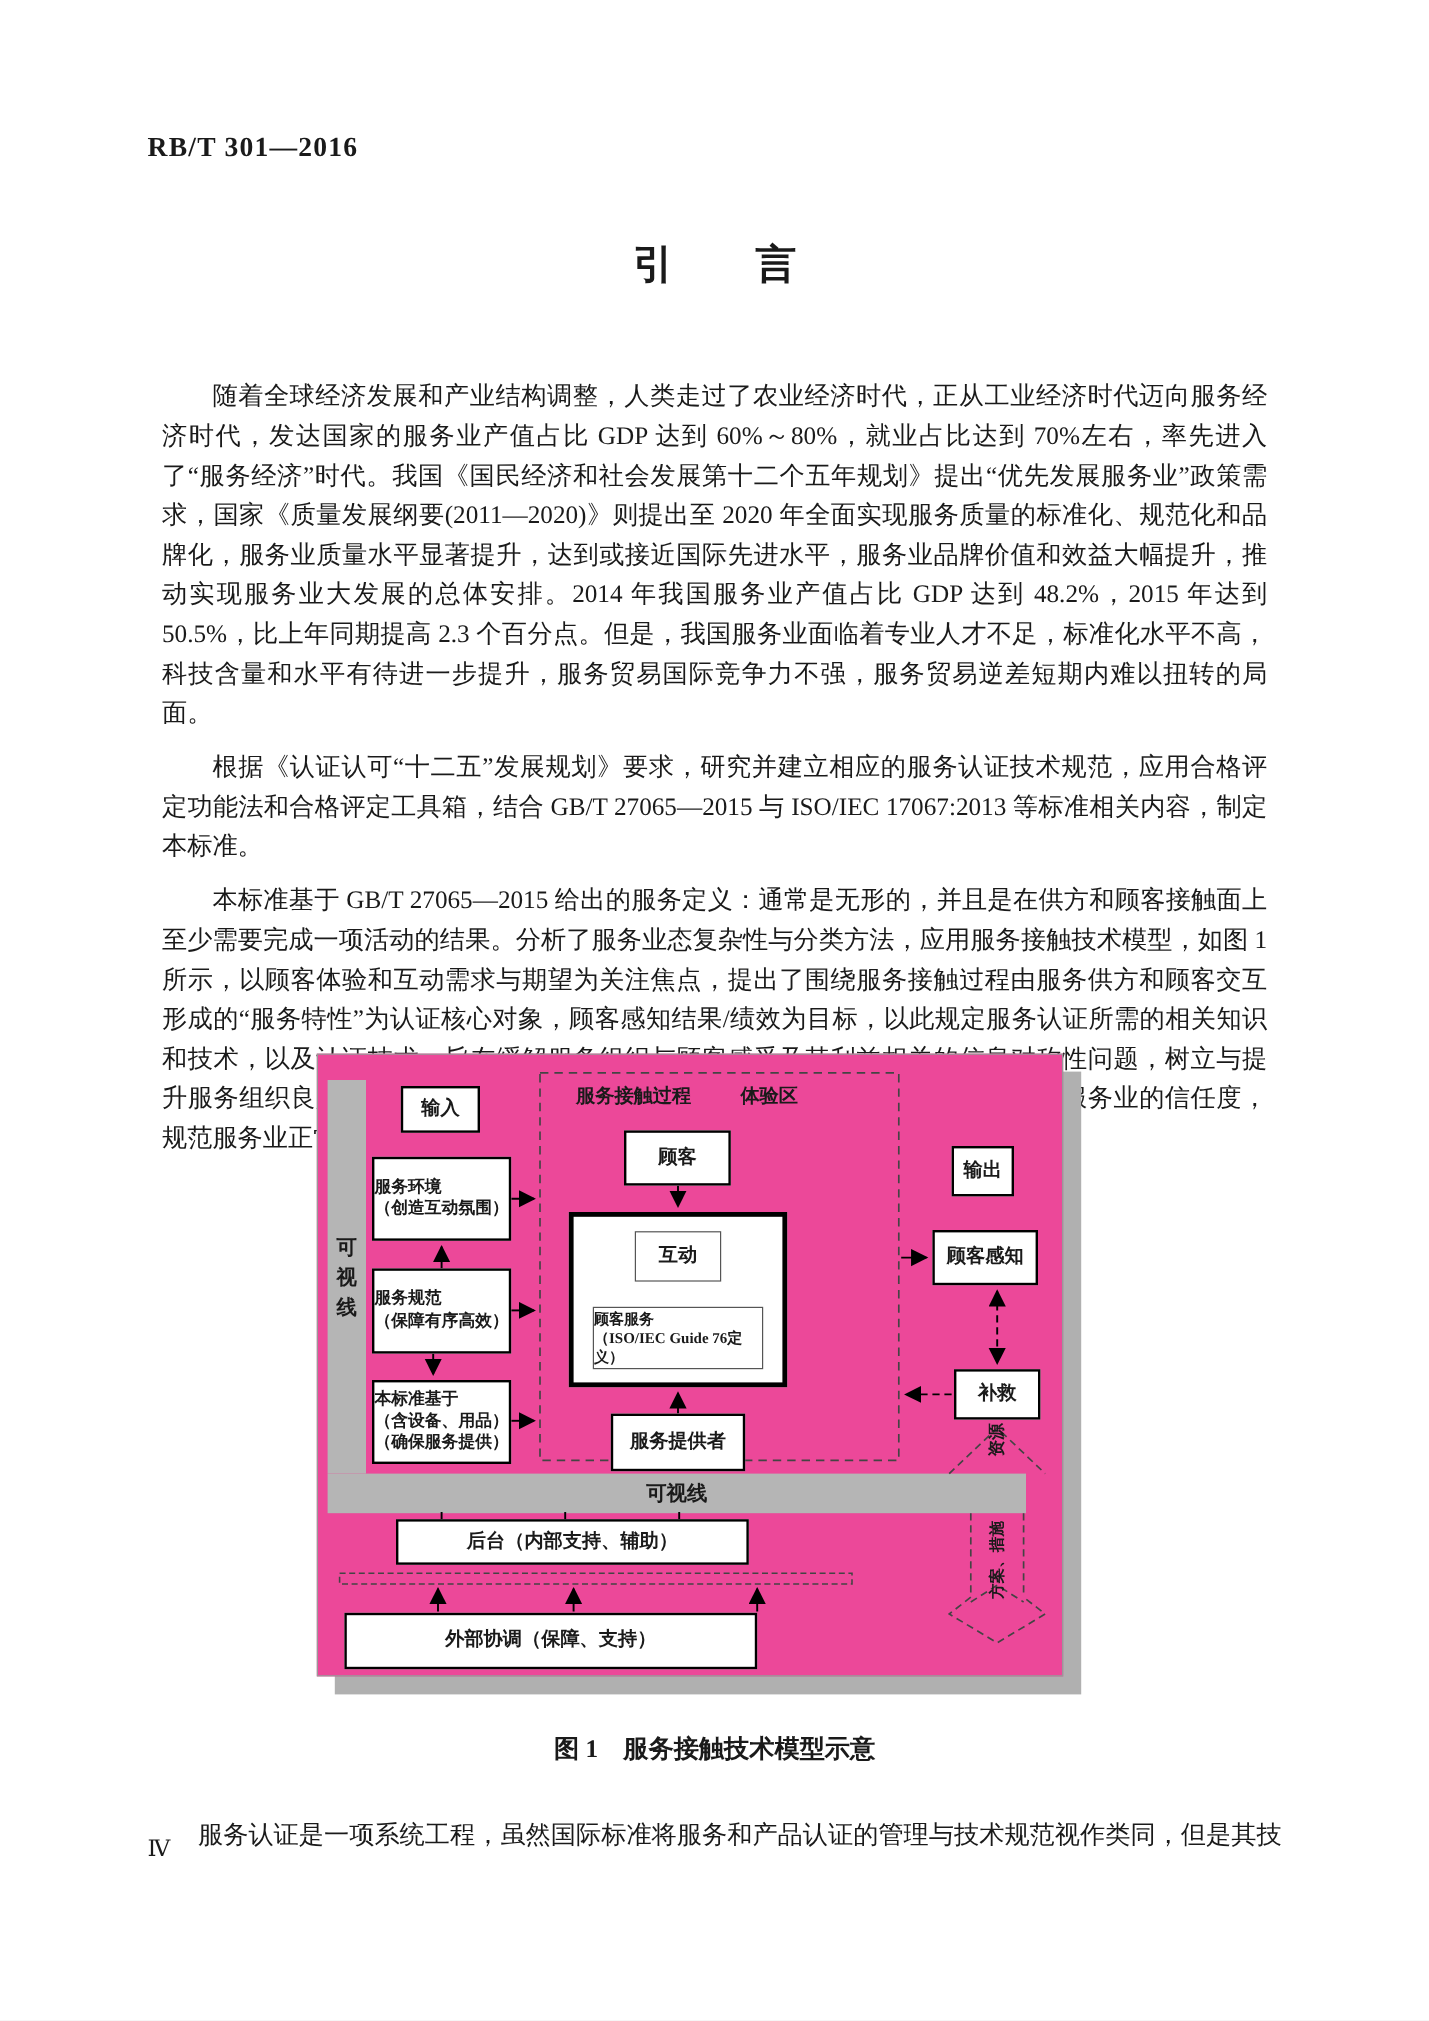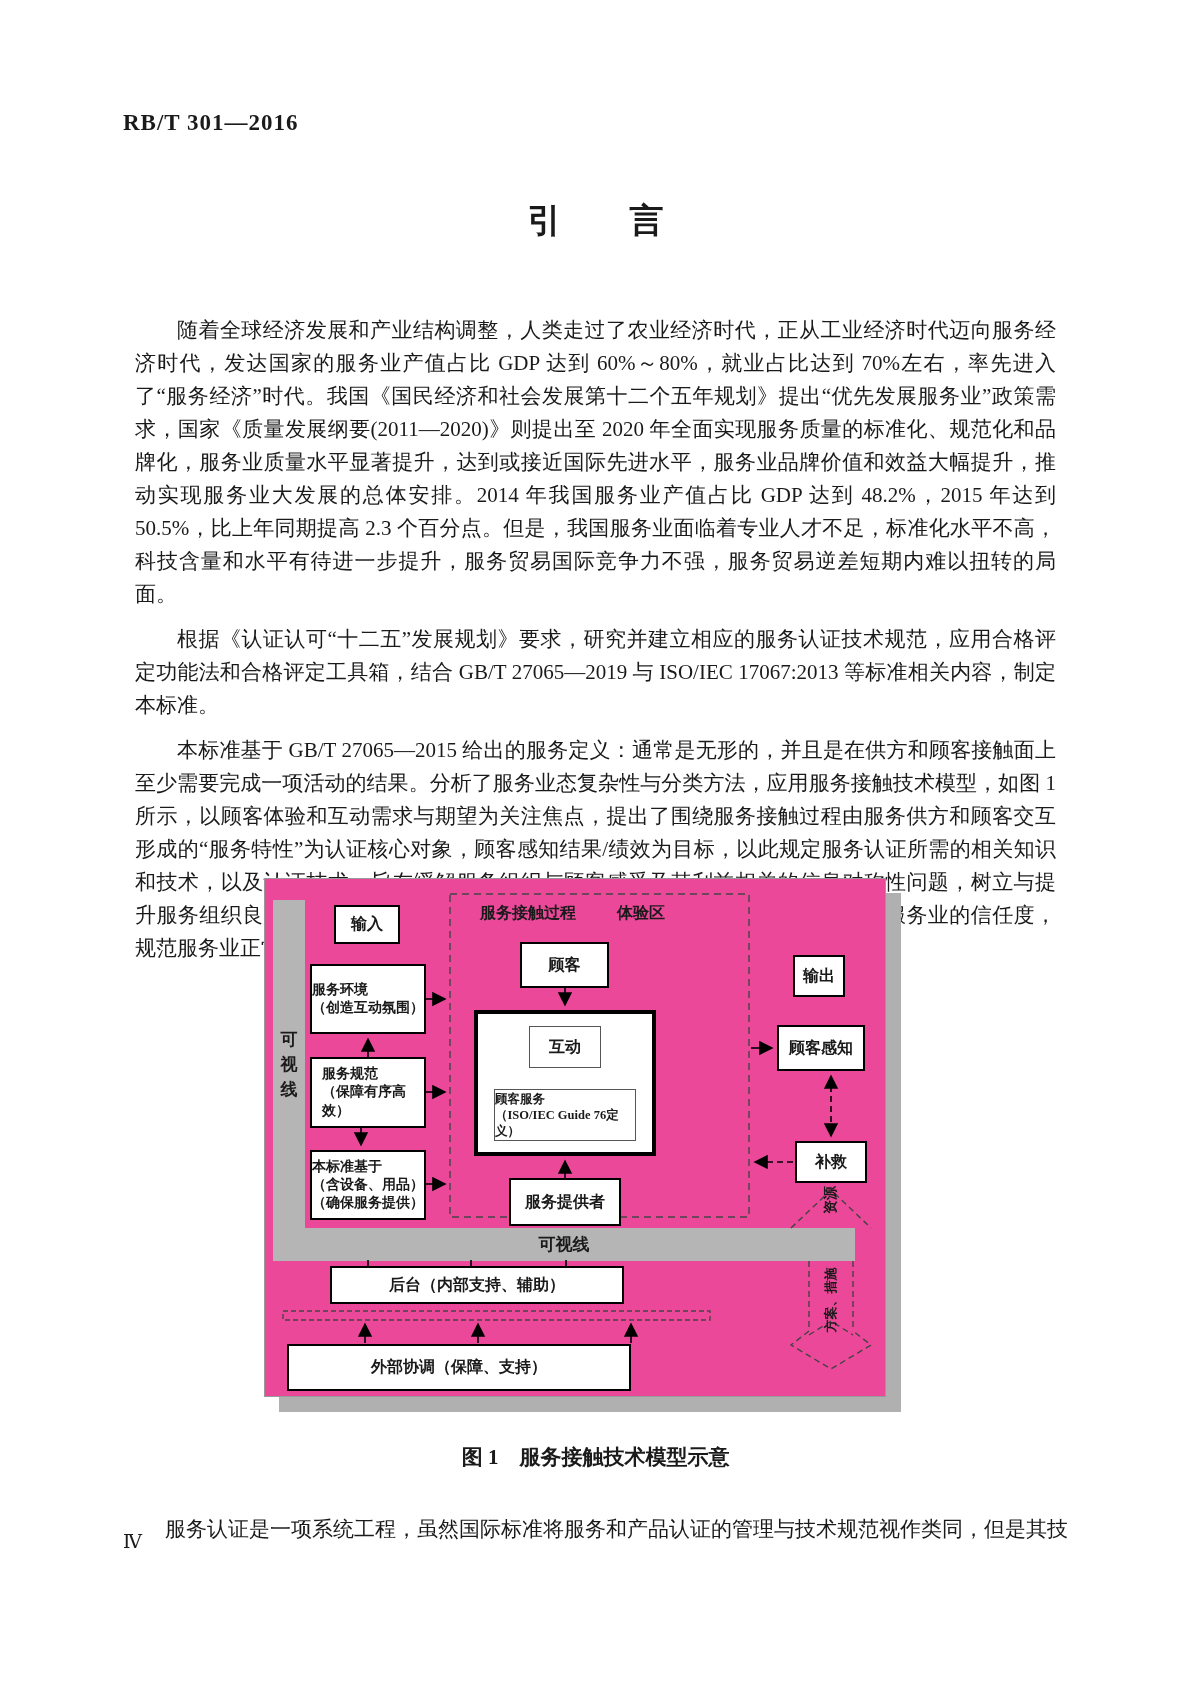--- a/index.html
+++ b/index.html
@@ -47,21 +47,21 @@
     box-sizing:border-box;font-size:16px;line-height:1.3;
   }
   .node.small{font-size:14px;}
   .thin{border-width:1px;border-color:#555;}
   .thickbox{
     position:absolute;z-index:2;background:#fff;border:4px solid #000;
     box-sizing:border-box;
   }
   .n-input{left:69px;top:26px;width:66px;height:39px;}
   .n-env{left:45px;top:85px;width:116px;height:70px;}
-  .n-spec{left:45px;top:178px;width:116px;height:71px;padding-left:10px;}
+  .n-spec{left:45px;top:178px;width:116px;height:71px;}
   .n-fac{left:45px;top:271px;width:116px;height:70px;}
   .n-customer{left:255px;top:63px;width:89px;height:46px;}
   .n-thick{left:209px;top:131px;width:182px;height:146px;}
   .n-inter{left:264px;top:147px;width:72px;height:42px;z-index:4;}
   .n-cs{left:229px;top:210px;width:142px;height:52px;z-index:4;font-size:12.5px;}
   .n-sp{left:244px;top:299px;width:112px;height:48px;}
   .n-output{left:528px;top:76px;width:52px;height:42px;}
   .n-percep{left:512px;top:146px;width:88px;height:46px;}
   .n-remedy{left:530px;top:262px;width:72px;height:42px;}
   .n-back{left:65px;top:387px;width:294px;height:38px;}
@@ -83,21 +83,21 @@
 <body>
 
 <div class="page">
 
   <div class="doc-number">RB/T 301—2016</div>
 
   <div class="doc-title">引　　言</div>
 
   <div class="body-text">
     <p class="para">随着全球经济发展和产业结构调整，人类走过了农业经济时代，正从工业经济时代迈向服务经济时代，发达国家的服务业产值占比 GDP 达到 60%～80%，就业占比达到 70%左右，率先进入了“服务经济”时代。我国《国民经济和社会发展第十二个五年规划》提出“优先发展服务业”政策需求，国家《质量发展纲要(2011—2020)》则提出至 2020 年全面实现服务质量的标准化、规范化和品牌化，服务业质量水平显著提升，达到或接近国际先进水平，服务业品牌价值和效益大幅提升，推动实现服务业大发展的总体安排。2014 年我国服务业产值占比 GDP 达到 48.2%，2015 年达到 50.5%，比上年同期提高 2.3 个百分点。但是，我国服务业面临着专业人才不足，标准化水平不高，科技含量和水平有待进一步提升，服务贸易国际竞争力不强，服务贸易逆差短期内难以扭转的局面。</p>
-    <p class="para">根据《认证认可“十二五”发展规划》要求，研究并建立相应的服务认证技术规范，应用合格评定功能法和合格评定工具箱，结合 GB/T 27065—2019 与 ISO/IEC 17067:2013 等标准相关内容，制定本标准。</p>
+    <p class="para">根据《认证认可“十二五”发展规划》要求，研究并建立相应的服务认证技术规范，应用合格评定功能法和合格评定工具箱，结合 GB/T 27065—2015 与 ISO/IEC 17067:2013 等标准相关内容，制定本标准。</p>
     <p class="para">本标准基于 GB/T 27065—2015 给出的服务定义：通常是无形的，并且是在供方和顾客接触面上至少需要完成一项活动的结果。分析了服务业态复杂性与分类方法，应用服务接触技术模型，如图 1 所示，以顾客体验和互动需求与期望为关注焦点，提出了围绕服务接触过程由服务供方和顾客交互形成的“服务特性”为认证核心对象，顾客感知结果/绩效为目标，以此规定服务认证所需的相关知识和技术，以及认证技术，旨在缓解服务组织与顾客感受及其利益相关的信息对称性问题，树立与提升服务组织良好的信誉和品牌形象，提升服务能力，增强服务的易用性和社会对服务业的信任度，规范服务业正常有序发展。</p>
   </div>
 
   <div class="figure">
 
     <div class="graybar vbar"></div>
     <div class="graybar hbar"></div>
 
     <svg class="layer connectors" viewBox="0 0 620 517" xmlns="http://www.w3.org/2000/svg">
       <defs>

